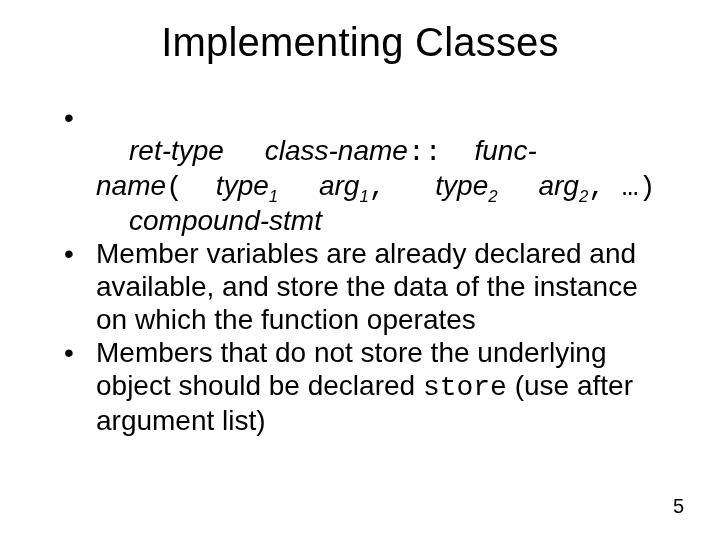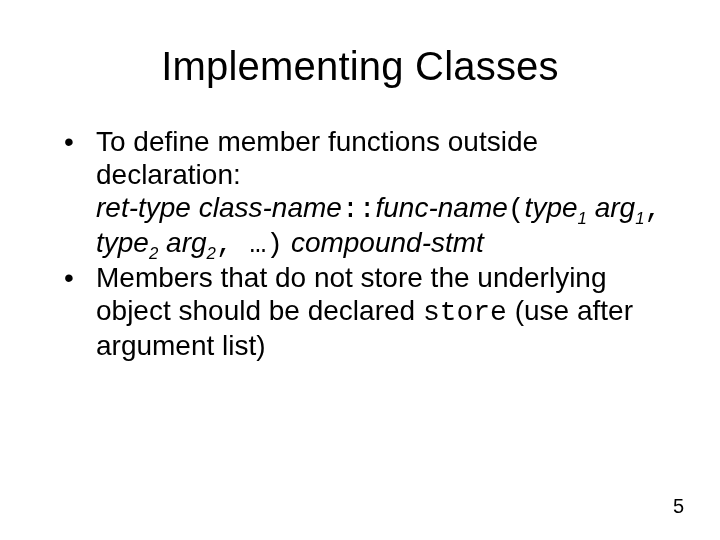--- a/index.html
+++ b/index.html
@@ -8,21 +8,21 @@
     width: 720px;
     height: 540px;
     background: #ffffff;
     font-family: Arial, Helvetica, sans-serif;
     color: #000;
   }
   .slide {
     box-sizing: border-box;
     width: 720px;
     height: 540px;
-    padding: 44px 50px 10px 50px;
+    padding: 20px 50px 10px 50px;
     position: relative;
   }
   .title {
     text-align: center;
     font-size: 40px;
     font-weight: 400;
     margin: 0 0 36px 0;
     letter-spacing: 0.2px;
   }
   ul.bullets {
@@ -37,21 +37,21 @@
     line-height: 1.18;
     margin: 0;
   }
   ul.bullets > li::before {
     content: "•";
     position: absolute;
     left: 4px;
     top: 0;
     font-size: 28px;
   }
-  .italic { font-style: italic; }
+  .italic { font-style: italic; margin-left: 33px; }
   .mono { font-family: "Courier New", Courier, monospace; }
   .sub {
     font-size: 0.6em;
     vertical-align: sub;
     line-height: 0;
     font-style: italic;
   }
   .pageno {
     position: absolute;
     right: 36px;
@@ -61,28 +61,31 @@
 </style>
 </head>
 <body>
 
 <div class="slide">
   <h1 class="title">Implementing Classes</h1>
 
   <ul class="bullets">
 
     <li>
-      <span>To define member functions outside declaration:</span><br>
+      <br>
       <span class="italic">ret-type</span>
       <span class="italic">class-name</span><span class="mono">::</span><span class="italic">func-name</span><span class="mono">(</span><span class="italic">type</span><span class="sub">1</span>
       <span class="italic">arg</span><span class="sub">1</span><span class="mono">, </span><span class="italic">type</span><span class="sub">2</span>
       <span class="italic">arg</span><span class="sub">2</span><span class="mono">, …</span><span class="mono">)</span>
       <span class="italic">compound-stmt</span>
     </li>
 
+    <li>
+      <span>Member variables are already declared and available, and store the data of the instance on which the function operates</span>
+    </li>
 
     <li>
       <span>Members that do not store the underlying object should be declared </span><span class="mono">store</span><span> (use after argument list)</span>
     </li>
 
   </ul>
 
   <div class="pageno">5</div>
 </div>
 

